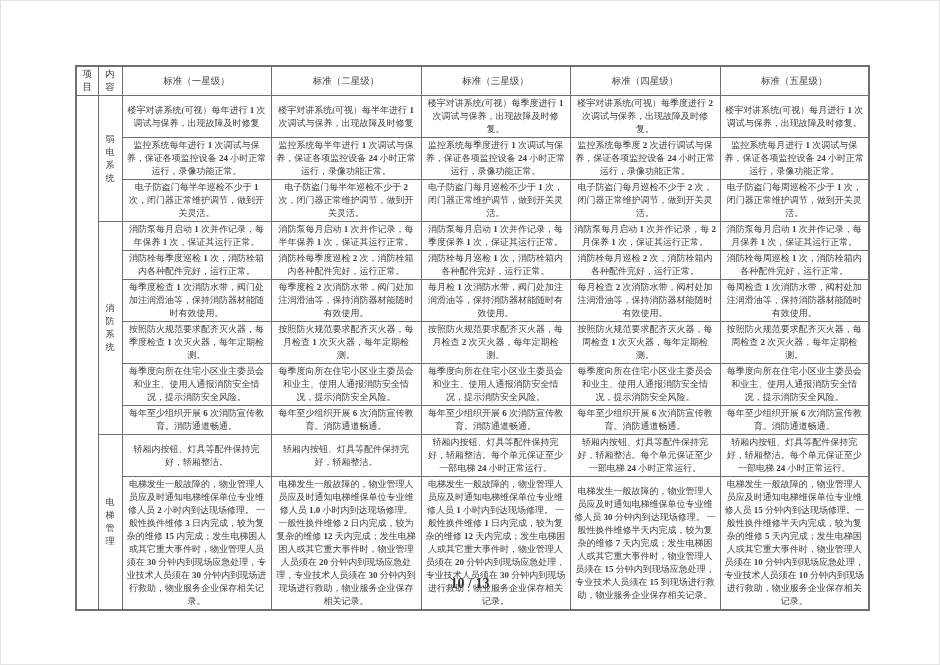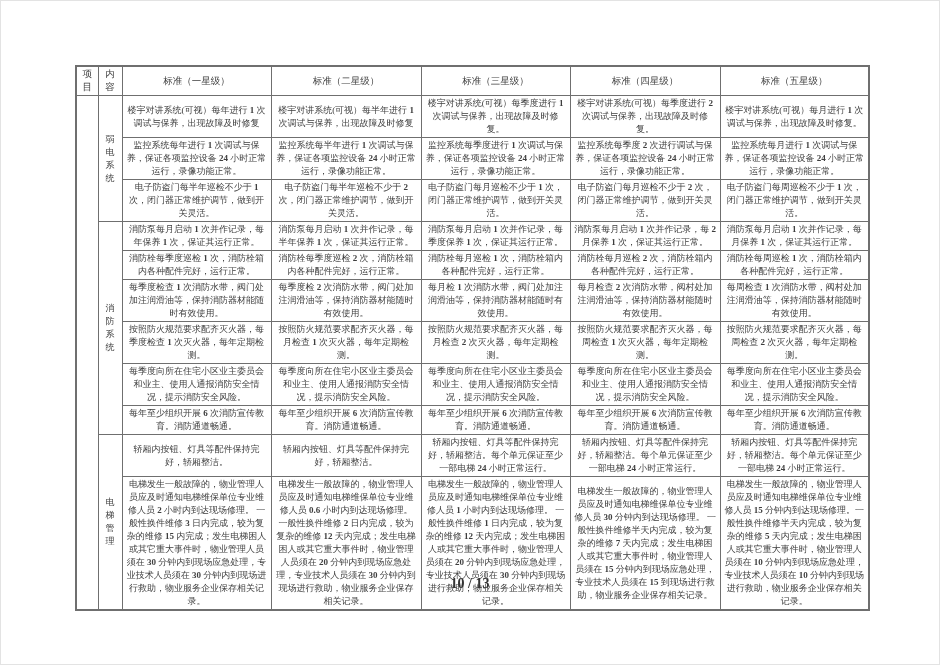--- a/index.html
+++ b/index.html
@@ -154,21 +154,21 @@
 理</td>
       <td>轿厢内按钮、灯具等配件保持完好，轿厢整洁。</td>
       <td>轿厢内按钮、灯具等配件保持完好，轿厢整洁。</td>
       <td>轿厢内按钮、灯具等配件保持完好，轿厢整洁。每个单元保证至少一部电梯 <b>24</b> 小时正常运行。</td>
       <td>轿厢内按钮、灯具等配件保持完好，轿厢整洁。每个单元保证至少一部电梯 <b>24</b> 小时正常运行。</td>
       <td>轿厢内按钮、灯具等配件保持完好，轿厢整洁。每个单元保证至少一部电梯 <b>24</b> 小时正常运行。</td>
     </tr>
 
     <tr style="height:130px">
       <td>电梯发生一般故障的，物业管理人员应及时通知电梯维保单位专业维修人员 <b>2</b> 小时内到达现场修理。 一般性换件维修 <b>3</b> 日内完成，较为复杂的维修 <b>15</b> 内完成；发生电梯困人或其它重大事件时，物业管理人员须在 <b>30</b> 分钟内到现场应急处理，专业技术人员须在 <b>30</b> 分钟内到现场进行救助，物业服务企业保存相关记录。</td>
-      <td>电梯发生一般故障的，物业管理人员应及时通知电梯维保单位专业维修人员 <b>0.6</b> 小时内到达现场修理。 一般性换件维修 <b>2</b> 日内完成，较为复杂的维修 <b>12</b> 天内完成；发生电梯困人或其它重大事件时，物业管理人员须在 <b>20</b> 分钟内到现场应急处理，专业技术人员须在 <b>30</b> 分钟内到现场进行救助，物业服务企业保存相关记录。</td>
+      <td>电梯发生一般故障的，物业管理人员应及时通知电梯维保单位专业维修人员 <b>1.0</b> 小时内到达现场修理。 一般性换件维修 <b>2</b> 日内完成，较为复杂的维修 <b>12</b> 天内完成；发生电梯困人或其它重大事件时，物业管理人员须在 <b>20</b> 分钟内到现场应急处理，专业技术人员须在 <b>30</b> 分钟内到现场进行救助，物业服务企业保存相关记录。</td>
       <td>电梯发生一般故障的，物业管理人员应及时通知电梯维保单位专业维修人员 <b>1</b> 小时内到达现场修理。 一般性换件维修 <b>1</b> 日内完成，较为复杂的维修 <b>12</b> 天内完成；发生电梯困人或其它重大事件时，物业管理人员须在 <b>20</b> 分钟内到现场应急处理，专业技术人员须在 <b>30</b> 分钟内到现场进行救助，物业服务企业保存相关记录。</td>
       <td>电梯发生一般故障的，物业管理人员应及时通知电梯维保单位专业维修人员 <b>30</b> 分钟内到达现场修理。 一般性换件维修半天内完成，较为复杂的维修 <b>7</b> 天内完成；发生电梯困人或其它重大事件时，物业管理人员须在 <b>15</b> 分钟内到现场应急处理，专业技术人员须在 <b>15</b> 到现场进行救助，物业服务企业保存相关记录。</td>
       <td>电梯发生一般故障的，物业管理人员应及时通知电梯维保单位专业维修人员 <b>15</b> 分钟内到达现场修理。一般性换件维修半天内完成，较为复杂的维修 <b>5</b> 天内完成；发生电梯困人或其它重大事件时，物业管理人员须在 <b>10</b> 分钟内到现场应急处理，专业技术人员须在 <b>10</b> 分钟内到现场进行救助，物业服务企业保存相关记录。</td>
     </tr>
   </tbody>
     </table>
 
   <div class="pageno">10 / 13</div>
 </div>
 

